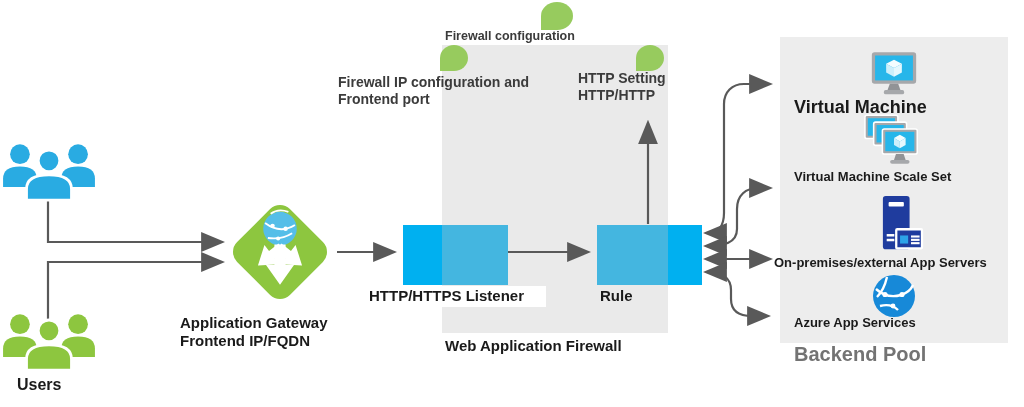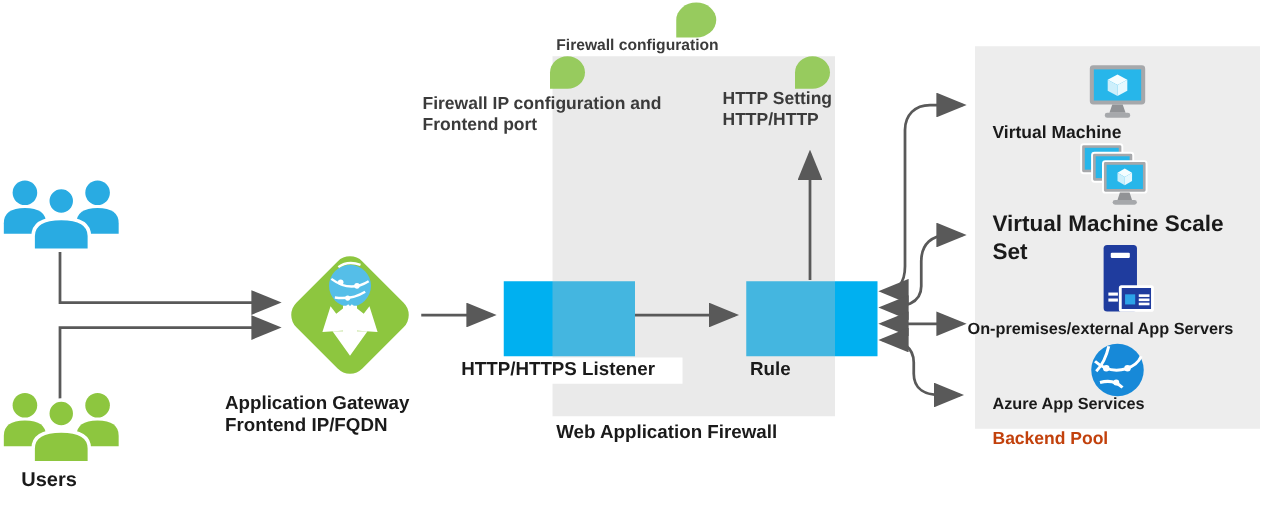--- a/index.html
+++ b/index.html
@@ -120,36 +120,36 @@
 
   <svg class="abs z6" style="left:870px;top:50px;" width="48" height="47" viewBox="0 0 52 50">
     <rect x="2" y="2" width="48" height="34" rx="3" class="fill-frame"></rect>
     <rect x="5.5" y="5.5" width="41" height="27" class="fill-screen"></rect>
     <polygon points="26,10 34.5,14.5 26,19 17.5,14.5" fill="#f4fdff"></polygon>
     <polygon points="17.5,14.5 26,19 26,28.5 17.5,24" fill="#cdeffb"></polygon>
     <polygon points="34.5,14.5 26,19 26,28.5 34.5,24" fill="#e6f8fe"></polygon>
     <polygon points="21.5,36 30.5,36 33,43 19,43" fill="#919396"></polygon>
     <rect x="15" y="43" width="22" height="4.5" rx="2" class="fill-frame"></rect>
   </svg>
-  <div class="abs lbl z6" style="left:794px;top:97px;width:200px;font-size:14px;">Virtual Machine</div>
+  <div class="abs lbl z6" style="left:794px;top:97px;width:200px;font-size:18px;">Virtual Machine</div>
 
   <svg class="abs z6" style="left:863px;top:113px;" width="62" height="57" viewBox="0 0 64 58">
     <rect x="2" y="2" width="34" height="24" rx="2" class="fill-frame" stroke="#fff" stroke-width="1.6"></rect>
     <rect x="5" y="5" width="28" height="18" class="fill-screen"></rect>
     <rect x="11" y="9" width="34" height="24" rx="2" class="fill-frame" stroke="#fff" stroke-width="1.6"></rect>
     <rect x="14" y="12" width="28" height="18" class="fill-screen"></rect>
     <rect x="20" y="16" width="36" height="26" rx="2" class="fill-frame" stroke="#fff" stroke-width="1.6"></rect>
     <rect x="23" y="19" width="30" height="20" class="fill-screen"></rect>
     <polygon points="38,22 44,25.5 38,29 32,25.5" fill="#f4fdff"></polygon>
     <polygon points="32,25.5 38,29 38,36 32,32.5" fill="#cdeffb"></polygon>
     <polygon points="44,25.5 38,29 38,36 44,32.5" fill="#e6f8fe"></polygon>
     <polygon points="34,42 42,42 44,48 32,48" fill="#919396"></polygon>
     <rect x="28" y="48" width="20" height="4" rx="2" class="fill-frame"></rect>
   </svg>
-  <div class="abs lbl z6" style="left:794px;top:169px;width:200px;font-size:18px;">Virtual Machine Scale Set</div>
+  <div class="abs lbl z6" style="left:794px;top:169px;width:200px;font-size:13px;">Virtual Machine Scale Set</div>
 
   <svg class="abs z6" style="left:878px;top:194px;" width="46" height="61" viewBox="0 0 48 64">
     <rect x="5" y="2" width="28" height="56" rx="3" class="fill-navy"></rect>
     <rect x="11" y="8.5" width="16" height="4.5" rx="1" fill="#fff"></rect>
     <rect x="9" y="42" width="8" height="2.6" fill="#fff"></rect>
     <rect x="9" y="47" width="8" height="2.6" fill="#fff"></rect>
     <rect x="19" y="37" width="27" height="20" rx="1" class="fill-navy" stroke="#fff" stroke-width="2.4"></rect>
     <rect x="23" y="43.5" width="8.5" height="8.5" fill="#2ca3e8"></rect>
     <rect x="34.5" y="43.5" width="9" height="2.2" fill="#fff"></rect>
     <rect x="34.5" y="47" width="9" height="2.2" fill="#fff"></rect>
@@ -165,15 +165,15 @@
       <path d="M15,3 Q12,16 5,23"></path>
     </g>
     <g fill="#fff">
       <circle cx="13" cy="20.5" r="2.6"></circle>
         <circle cx="30" cy="20.5" r="2.6"></circle>
       <circle cx="21" cy="32" r="2.4"></circle>
     </g>
   </svg>
   <div class="abs lbl z6" style="left:794px;top:315px;width:200px;font-size:13px;">Azure App Services</div>
 
-  <div class="abs lbl z6" style="left:794px;top:342px;width:200px;font-size:14px;color:#c2410c;">Backend Pool</div>
+  <div class="abs lbl z6" style="left:794px;top:342px;width:200px;font-size:20px;color:#737373;">Backend Pool</div>
 
 </div>
 
 </body></html>

